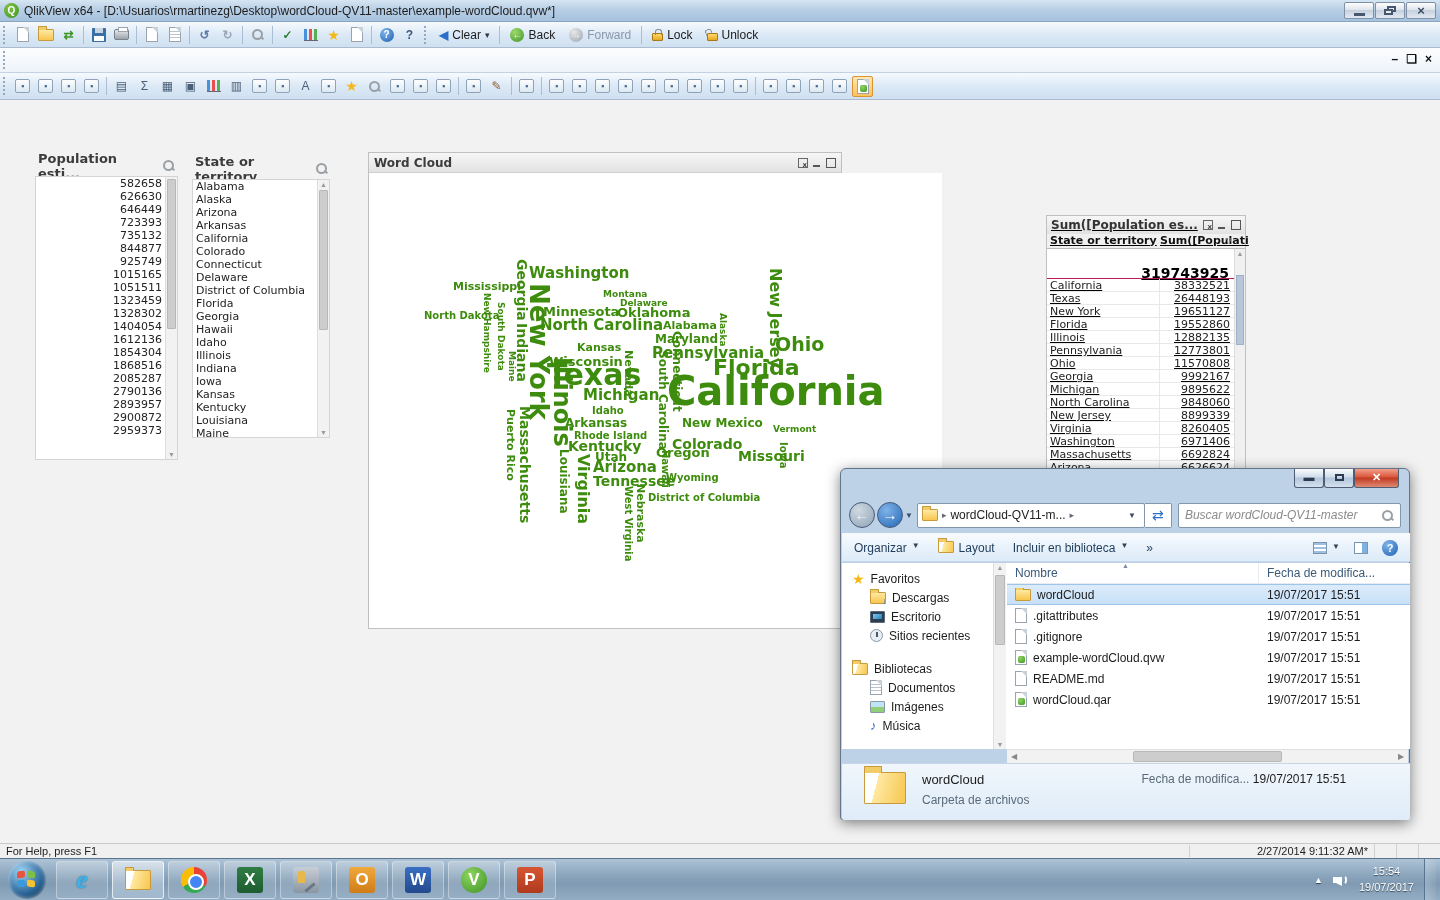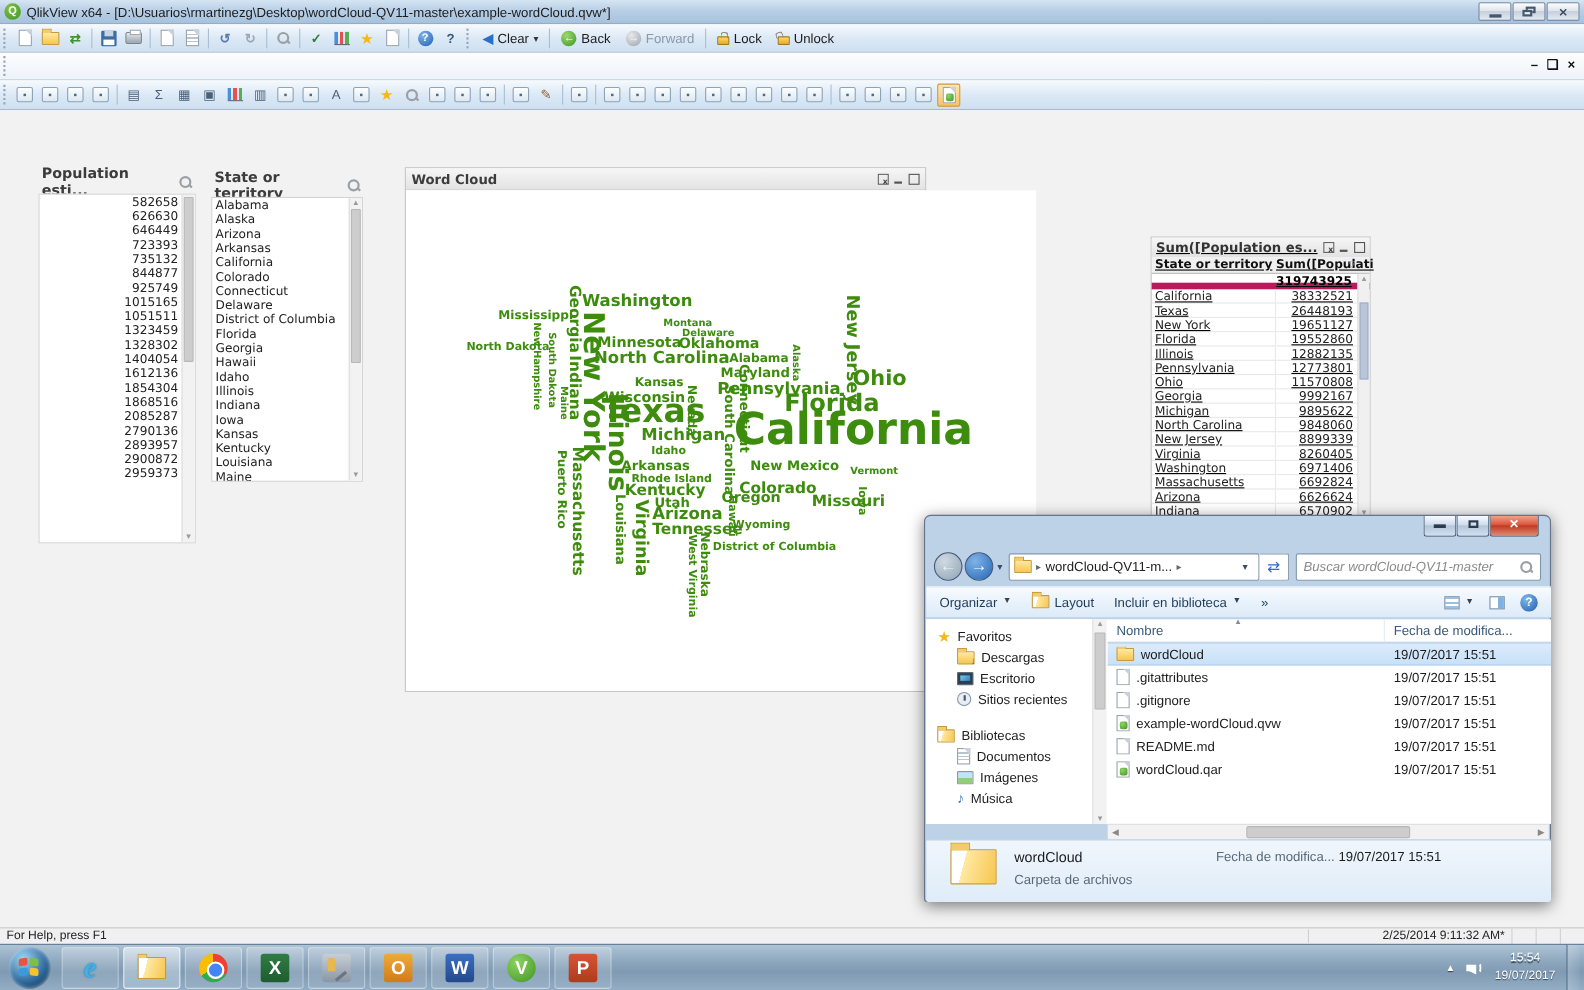--- a/index.html
+++ b/index.html
@@ -82,22 +82,22 @@
   .wc-word.v { writing-mode:vertical-rl; }
 
   .tbl { position:absolute; background:#fff; border:1px solid #c0c0c0; }
   .tbl-cap { height:18px; background:linear-gradient(#f6f6f6,#e2e2e2); display:flex; align-items:center; justify-content:space-between;
     padding:0 4px; font-size:12px; font-weight:bold; color:#333; font-family:"DejaVu Sans", sans-serif; }
   .tbl-head { display:flex; height:15px; border-bottom:1px solid #bbb; background:#f0f0f0;
     font-size:11px; font-weight:bold; color:#111; font-family:"DejaVu Sans", sans-serif; }
   .tbl-head .c1 { width:113px; padding-left:3px; }
   .tbl-head .c2 { width:73px; position:relative; }
   .tbl-head .sort { position:absolute; right:1px; top:2px; font-size:8px; color:#aab; }
-  .tbl-total { height:14px; text-align:right; font-size:11px; font-weight:bold; padding-right:16px; border-bottom:6px solid #be185d;
-    font-family:"DejaVu Sans", sans-serif; }
+  .tbl-total { height:14px; text-align:right; font-size:14px; font-weight:bold; padding-right:16px; border-bottom:1px solid #be185d;
+    font-family:"DejaVu Sans", sans-serif;margin-top:16px; }
   .tbl-rows { position:relative; }
   .tbl-row { display:flex; height:13px; line-height:13px; font-size:11px; color:#222; border-bottom:1px solid #e8e8e8;
     font-family:"DejaVu Sans", sans-serif; }
   .tbl-row .c1 { width:113px; padding-left:3px; border-right:1px solid #e8e8e8; }
   .tbl-row .c2 { width:73px; text-align:right; padding-right:3px; }
   .tbl-sb { position:absolute; right:0; top:33px; bottom:0; width:11px; background:#f0f0f0; border-left:1px solid #ddd; }
   .tbl-sb .th { position:absolute; left:1px; right:1px; top:26px; height:70px; background:#b9c6d9; border:1px solid #9fb0c8; }
 
   
   .explorer { position:absolute; left:840px; top:468px; width:570px; height:352px;
@@ -463,21 +463,21 @@
         </span>
       </span>
   </div>
 
 
   <div class="lb" style="left:35px;top:155px;width:143px;">
     <div class="lb-cap">
       <span>Population esti...</span>
       <span class="mag"></span>
     </div>
-    <div class="lb-body" style="height:318px;">
+    <div class="lb-body" style="height:284px;">
       <div class="lb-rows" id="pop-rows">
           <div class="lb-row num">582658</div>
           <div class="lb-row num">626630</div>
           <div class="lb-row num">646449</div>
           <div class="lb-row num">723393</div>
           <div class="lb-row num">735132</div>
           <div class="lb-row num">844877</div>
           <div class="lb-row num">925749</div>
           <div class="lb-row num">1015165</div>
           <div class="lb-row num">1051511</div>
@@ -835,29 +835,29 @@
           <span class="hth"></span>
         </span>
         <span class="ar">▶</span>
     </div>
     <div class="ex-details">
       <span class="ic-folder open big"></span>
       <span>
         <div class="dt-name">wordCloud</div>
         <div class="dt-sub">Carpeta de archivos</div>
       </span>
-      <span class="dt-date" style="margin-left:60px;">
+      <span class="dt-date" style="margin-left:96px;">
         <span>Fecha de modifica...</span> <b>19/07/2017 15:51</b>
       </span>
     </div>
   </div>
 
   <div class="statusbar">
     <span class="lpane">For Help, press F1</span>
-    <span class="rpane">2/25/2014 9:11:32 AM*</span>
+    <span class="rpane">2/27/2014 9:11:32 AM*</span>
     <span class="mini"></span>
       <span class="mini"></span>
       <span class="mini"></span>
   </div>
 
   <div class="taskbar">
     <div class="orb">
       <span class="q q1"></span>
         <span class="q q2"></span>
         <span class="q q3"></span>

